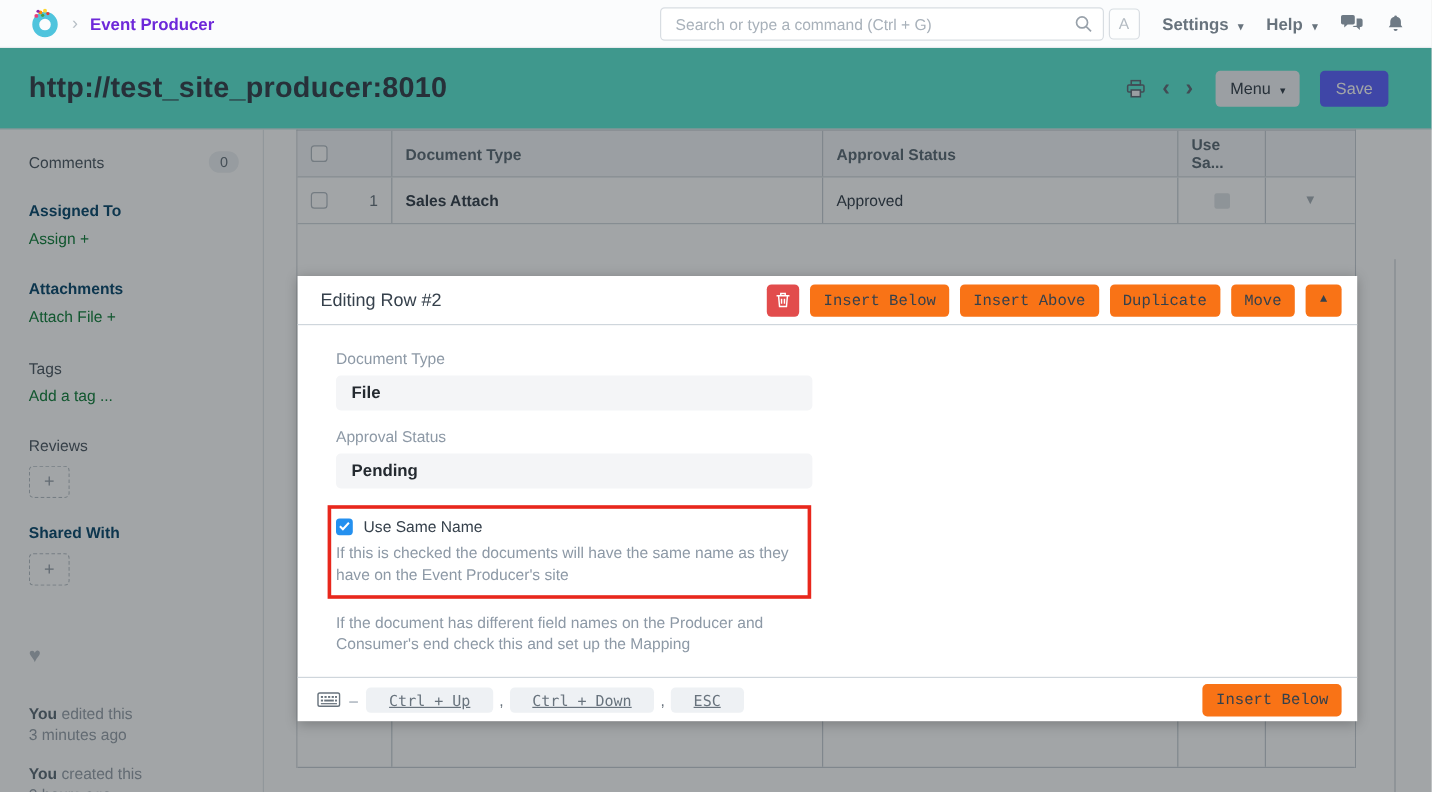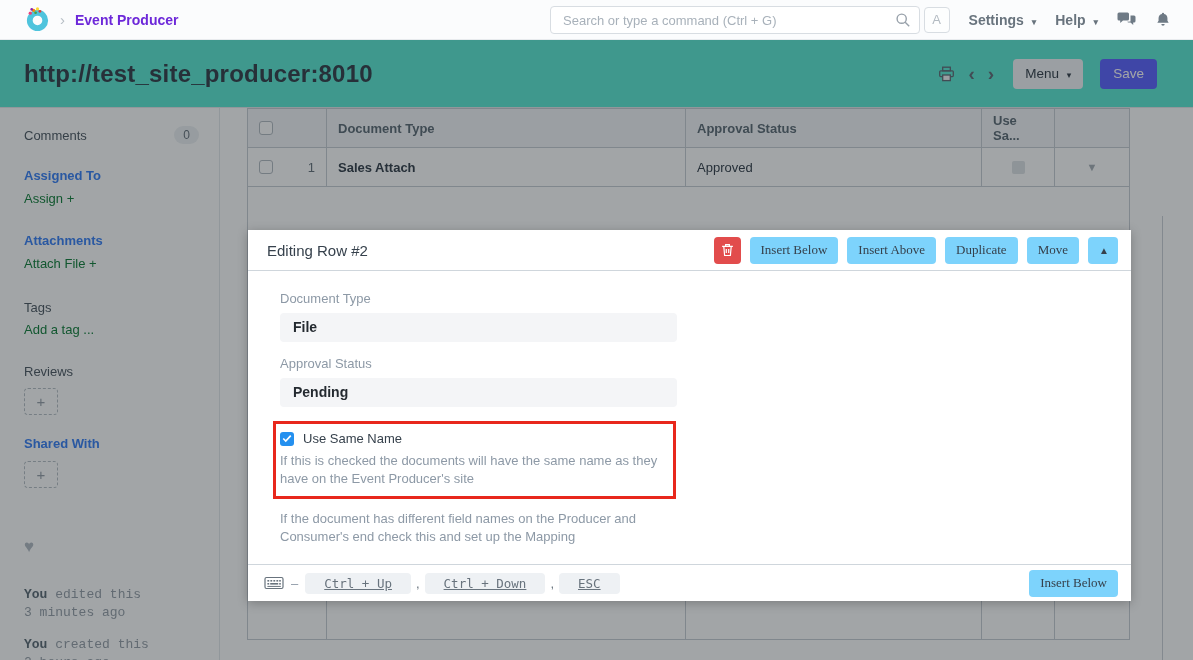--- a/index.html
+++ b/index.html
@@ -40,30 +40,30 @@
   .btn-primary { background:#5e64ff; color:#fff; padding:0 13px; margin-left:4px; }
 
   
   .layout { display:flex; height:552px; background:#fff; position:relative; }
   .container-edge { position:absolute; left:1162px; top:108px; bottom:0; width:1px; background:#ccd2d8; z-index:1; }
 
   
   .sidebar { width:220px; border-right:1px solid #e4e8eb; padding:18px 20px 0 24px;
     font-size:13px; flex-shrink:0; }
   .sb-row { display:flex; align-items:center; }
-  .sb-head { color:#3b82f6; font-weight:700; }
+  .sb-head { color:#0c4a6e; font-weight:700; }
   .sb-head-lite { color:#4f5a64; font-weight:400; }
   .sb-link { color:#15803d; cursor:pointer; }
   .badge { margin-left:auto; background:#eef1f3; color:#68737d; font-size:12px;
     padding:2px 9px; border-radius:10px; }
   .plus-dashed { width:34px; height:27px; border:1px dashed #b8c0c6; border-radius:4px;
     color:#98a1aa; font-size:15px; display:flex; align-items:center; justify-content:center;
     cursor:pointer; }
   .heart { color:#b4bcc4; font-size:17px; cursor:pointer; }
-  .sb-meta { font-size:13px; color:#98a1aa; line-height:1.35;font-family:Liberation Mono, monospace; }
+  .sb-meta { font-size:13px; color:#98a1aa; line-height:1.35; }
   .sb-meta b { color:#5e6c77; }
 
   
   .main { padding-left:27px; flex:1; }
   .grid-label { margin:20px 0 7px; font-size:12.5px; color:#8d99a6; }
   .grid { width:883px; border:1px solid #c8cfd5; border-bottom:none; }
   .grid-row { display:flex; height:39px; border-bottom:1px solid #c8cfd5; background:#fff;
     align-items:stretch; font-size:13px; color:#36414c; }
   .grid-row.header { background:#f4f6f8; color:#5e6c77; font-weight:700; }
   .gc { display:flex; align-items:center; padding:0 11px; border-right:1px solid #c8cfd5; }
@@ -85,23 +85,23 @@
   
   .overlay { position:absolute; left:0; right:0; top:40px; bottom:0;
     background:rgba(16,22,28,0.39); z-index:40; }
 
   
   .panel { position:absolute; left:248px; top:230px; width:883px; z-index:60; background:#fff;
     box-shadow:0 2px 10px rgba(0,0,0,0.25); }
   .panel-head { height:41px; display:flex; align-items:center; padding:0 13px 0 19px;
     border-bottom:1px solid #cfd6dc; }
   .panel-title { font-size:15px; color:#36414c; margin-right:auto; }
-  .pbtn { height:27px; background:#7dd3fc; border:none; border-radius:4px; padding:0 11px;
+  .pbtn { height:27px; background:#f97316; border:none; border-radius:4px; padding:0 11px;
     font-size:13px; color:#36414c; margin-left:9px; cursor:pointer;
-    font-family:Liberation Serif, serif; }
+    font-family:Liberation Mono, monospace; }
   .trash-btn { width:27px; height:27px; border:none; border-radius:4px; margin-left:9px;
     display:flex; align-items:center; justify-content:center; cursor:pointer; background:#e24c4c; }
   .collapse-btn { width:30px; font-size:10px; color:#36414c; }
   .panel-body { height:293px; padding:20px 0 0 32px; }
   .f-label { font-size:13px; color:#8d99a6; margin-bottom:7px; }
   .f-box { width:397px; height:29px; background:#f4f5f7; border-radius:4px; padding:0 13px;
     font-size:14px; font-weight:700; color:#242a30; line-height:29px; margin-bottom:14px;
     cursor:text; }
   .anno { width:403px; border:3px solid #e8271c; margin:9px 0 0 -7px; padding:7px 6px 9px 4px; }
   .cb-row { display:flex; align-items:center; gap:9px; font-size:13px; color:#36414c; }

